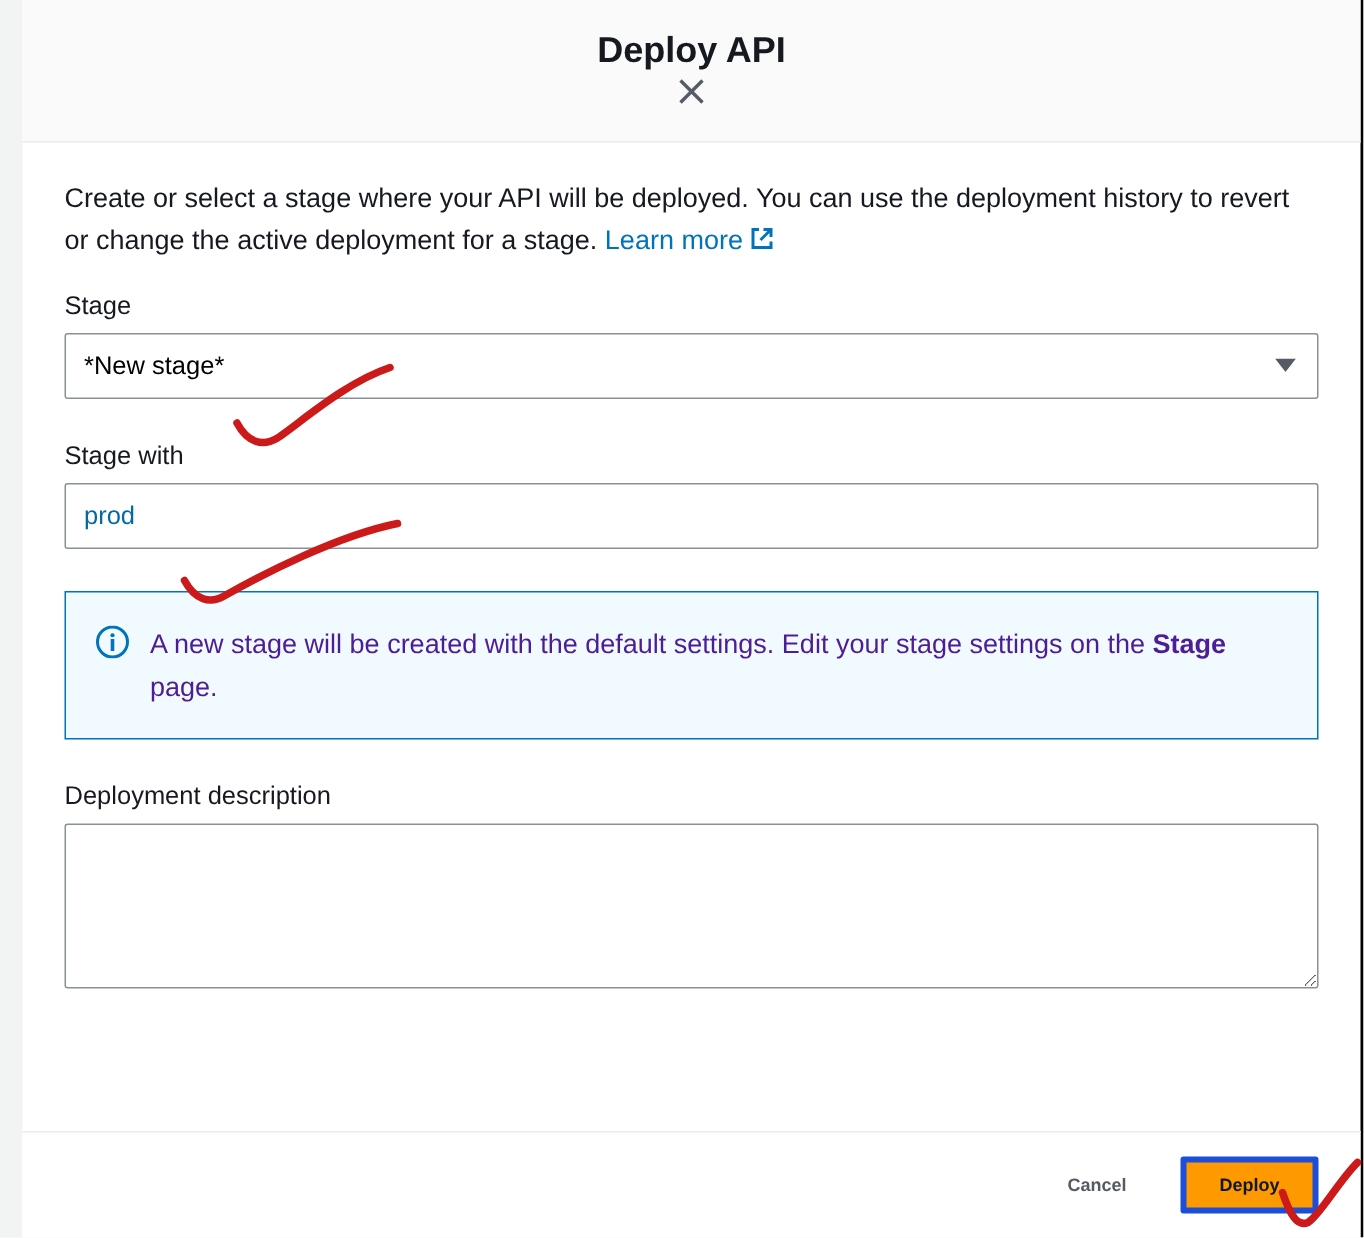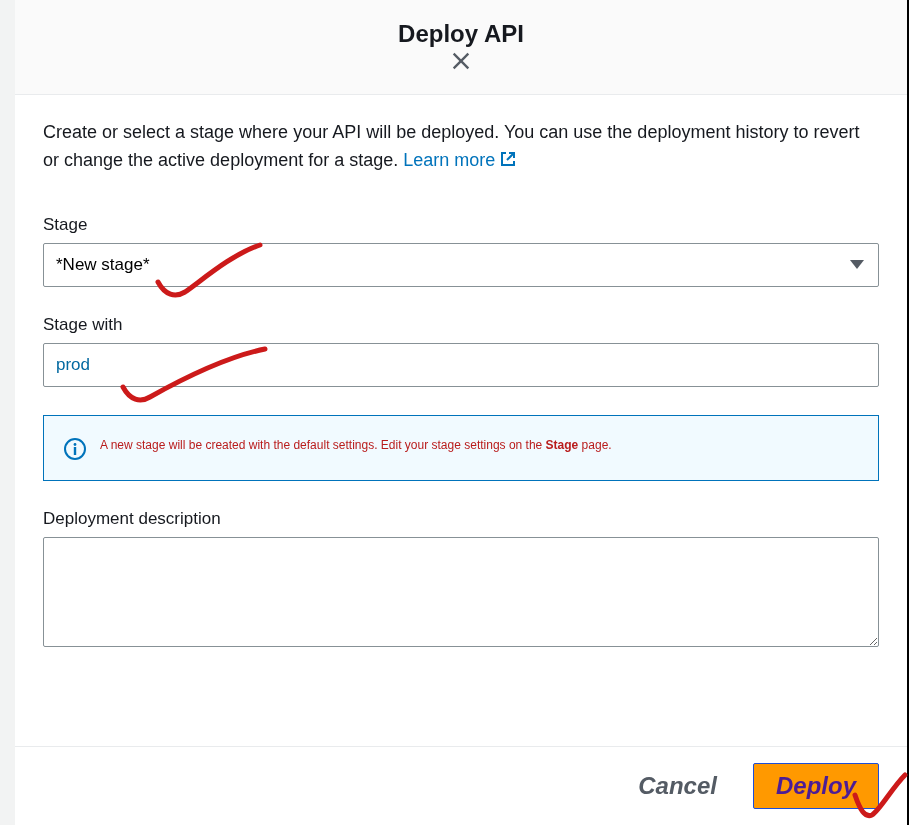--- a/index.html
+++ b/index.html
@@ -57,21 +57,21 @@
     }
     .modal-body {
       padding: 24px 28px;
       flex: 1;
       overflow-y: auto;
     }
     .description {
       font-size: 18px;
       line-height: 1.55;
       color: #16191f;
-      margin-bottom: 40px;
+      margin-bottom: 19px;
     }
     .learnmore {
       color: #0073bb;
       text-decoration: none;
     }
     .ext-icon {
       display: inline-block;
       vertical-align: -1px;
       width: 16px;
       height: 16px;
@@ -135,60 +135,59 @@
       flex-shrink: 0;
       width: 22px;
       height: 22px;
       margin-top: 2px;
     }
     .info-icon svg {
       width: 22px;
       height: 22px;
     }
     .info-text {
-      font-size: 12px;
+      font-size: 18px;
       line-height: 1.6;
-      color: #b91c1c;
+      color: #4c1d95;
     }
     .textarea {
       width: 100%;
       border: 1px solid #879196;
       border-radius: 2px;
       height: 110px;
       padding: 10px 12px;
       font-size: 17px;
       font-family: inherit;
       resize: vertical;
     }
     .modal-footer {
       border-top: 1px solid #e9ebed;
       padding: 16px 28px;
       display: flex;
       justify-content: flex-end;
       gap: 14px;
       background: #fff;
     }
     .btn {
-      font-size: 24px;
+      font-size: 12px;
       font-weight: 700;
       padding: 8px 22px;
       border-radius: 2px;
       cursor: pointer;
       font-family: inherit;
-      font-style: italic;
     }
     .btn-cancel {
       background: transparent;
       border: none;
       color: #545b64;
     }
     .btn-primary {
       background: #ff9900;
-      border: 1px solid #1d4ed8;
-      color: #4c1d95;
+      border: 4px solid #1d4ed8;
+      color: #0f172a;
     }
     
     .annot {
       position: absolute;
       pointer-events: none;
       z-index: 10;
     }
     .annot svg {
       stroke: #cc1a1a;
       stroke-width: 5;

